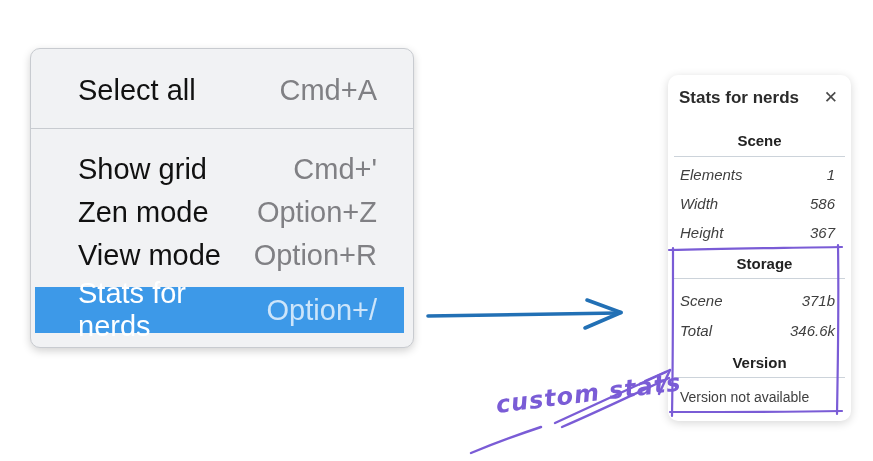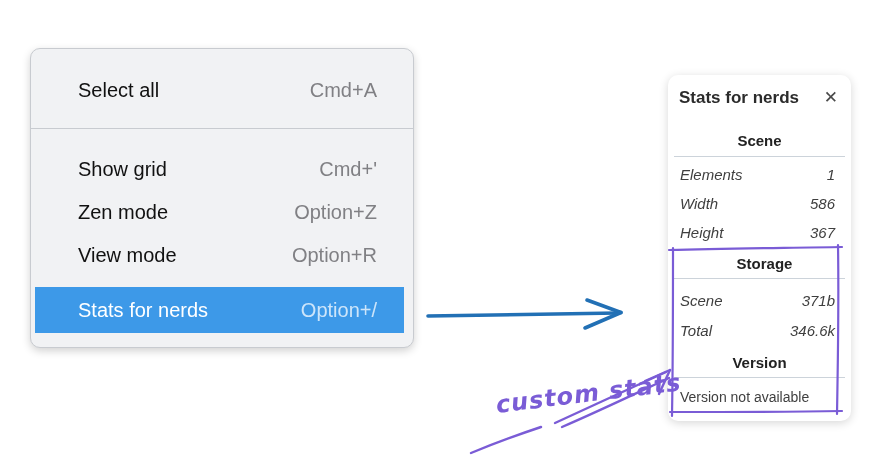--- a/index.html
+++ b/index.html
@@ -18,21 +18,21 @@
     border-radius:10px;
     box-shadow:0 3px 9px rgba(0,0,0,0.18);
     padding:4px;
   }
   .menu-group1{padding:14px 0 15px;}
   .menu-group2{padding:19px 0 10px;}
   .menu-divider{height:1px;background:var(--menu-border,#c8cbd0);margin:0 -4px;}
   .menu-item{
     height:43px;display:flex;align-items:center;justify-content:space-between;
     padding:0 27px 0 43px;margin-right:5px;
-    font-size:20px;color:var(--menu-text,#111);
+    font-size:29px;color:var(--menu-text,#111);
     cursor:default;
   }
   .menu-group1 .menu-item{height:46px;}
   .menu-item .mi-shortcut{color:var(--shortcut-text,#808084);}
   .menu-item.highlighted{
     height:46px;margin-top:10px;
     background:var(--highlight-bg,#3d99e8);
     color:var(--highlight-text,#ffffff);
   }
   .menu-item.highlighted .mi-shortcut{color:var(--highlight-shortcut,#cde5fa);}

